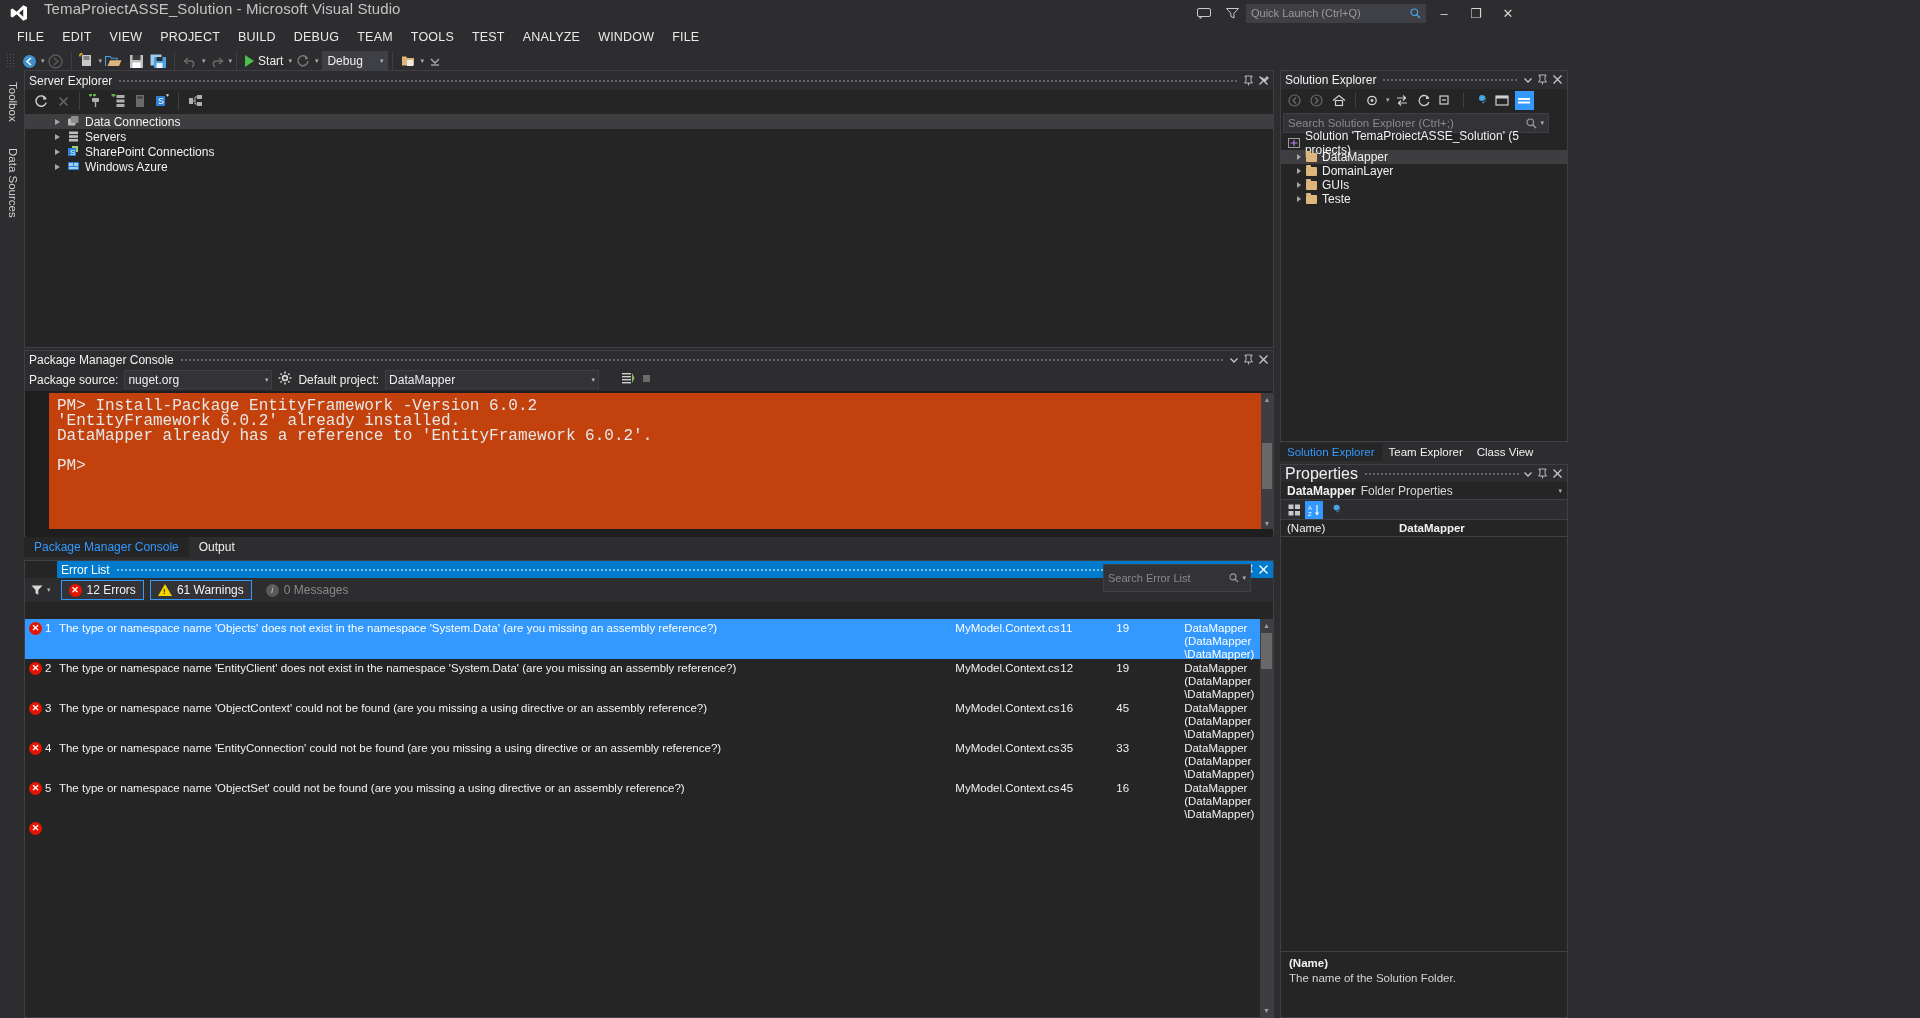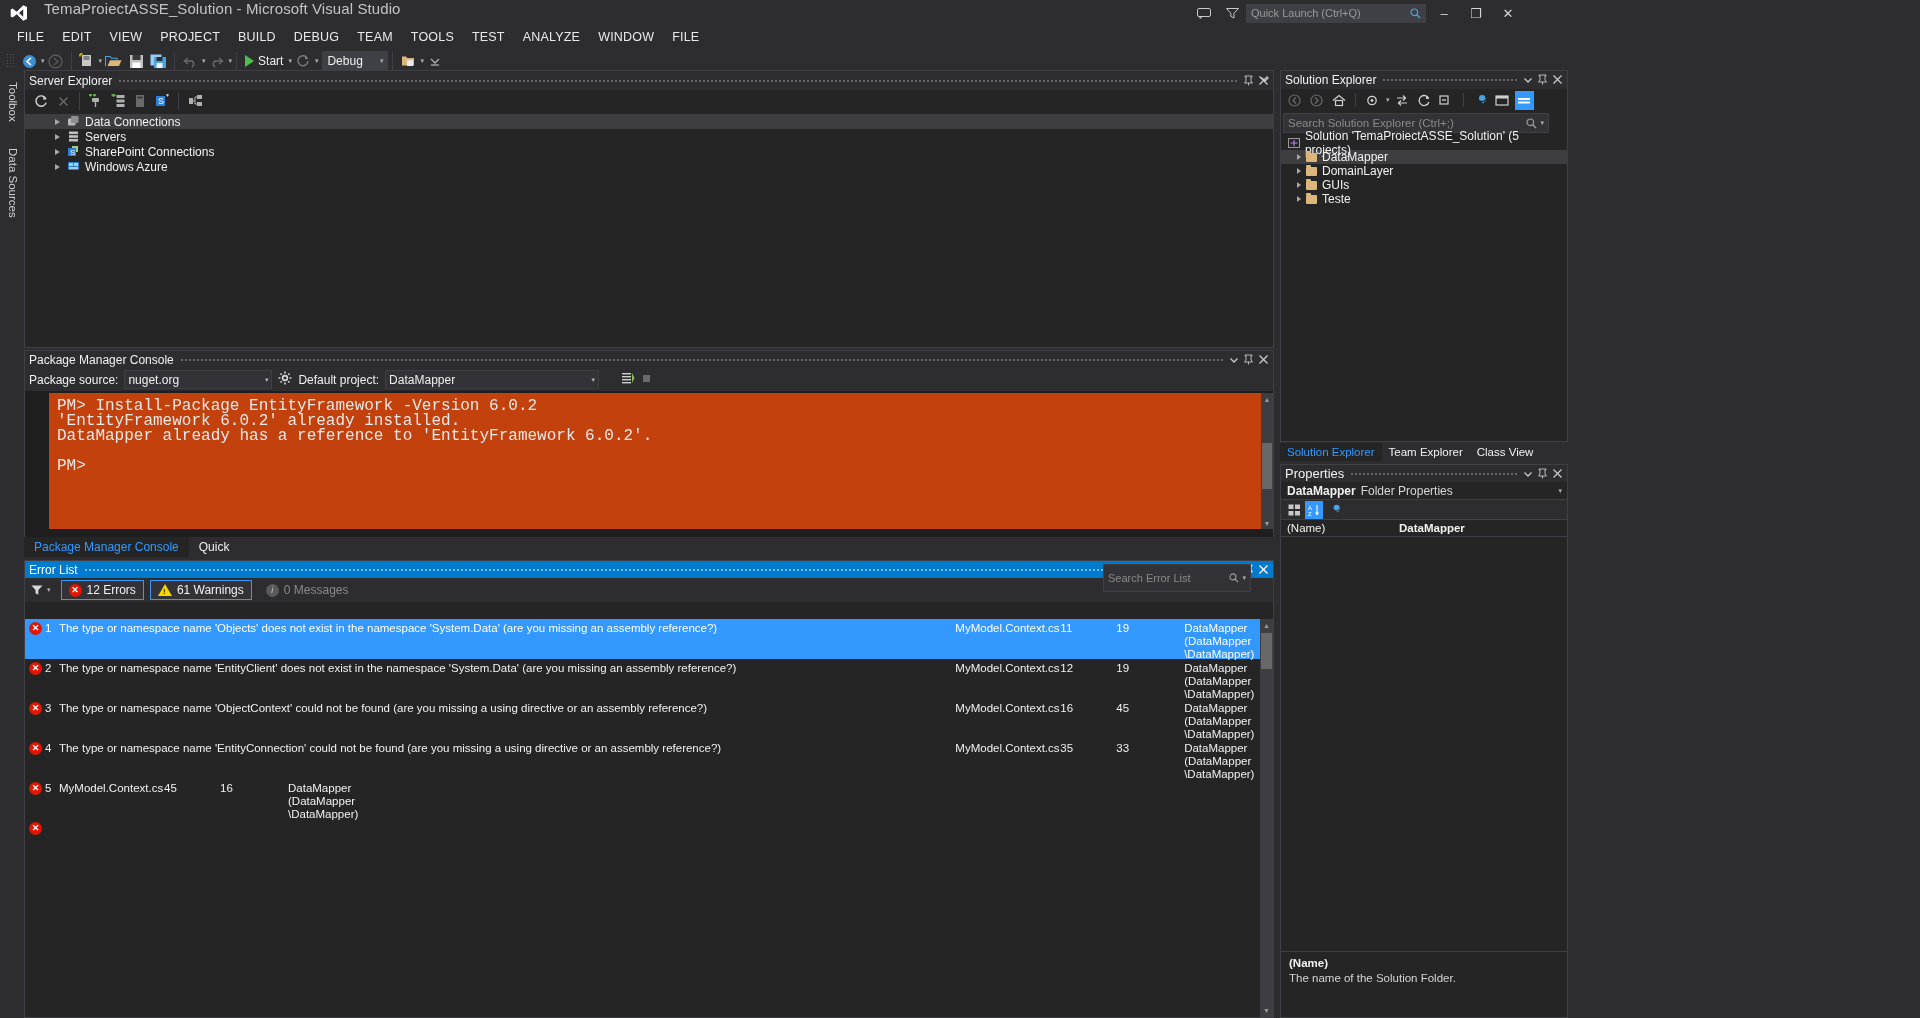--- a/index.html
+++ b/index.html
@@ -90,21 +90,21 @@
   .pmc-sb .thumb { position:absolute; left:1px; top:50px; width:10px; height:46px; background:#686868; }
   .pmc-sb .arr { position:absolute; left:0; width:12px; height:12px; display:flex; align-items:center; justify-content:center; color:#9a9a9a; font-size:7px; }
 
   
   .doc-tabs { position:absolute; left:24px; top:537px; width:1250px; height:20px; background:#2d2d30; display:flex; align-items:flex-end; }
   .dtab { font-size:12px; padding:3px 10px; color:#f1f1f1; }
   .dtab.active { color:#3399ff; background:#252526; }
 
   
   .errlist { position:absolute; left:24px; top:560px; width:1250px; height:458px; background:#252526; border:1px solid #3f3f46; }
-  .el-head { height:17px; background:#007acc; display:flex; align-items:center; padding-left:4px; }
+  .el-head { height:17px; background:#007acc; display:flex; align-items:center; padding-left:4px;margin-left:32px; }
   .el-head .ptitle { font-size:12px; color:#ffffff; padding-right:6px; }
   .el-head .dotted-fill { background-image: radial-gradient(#7fc4ec 0.8px, transparent 0.9px); }
   .el-head .head-btns { color:#ffffff; }
   .el-bar { height:24px; background:#2d2d30; display:flex; align-items:center; padding-left:6px; gap:6px; }
   .filter-pill { display:flex; align-items:center; gap:5px; height:20px; padding:0 7px; font-size:12px; color:#f1f1f1; border:1px solid transparent; }
   .filter-pill.on { border-color:#3399ff; background:#333337; }
   .filter-pill.off { color:#8a8a8a; }
   .ico-err { width:13px;height:13px;border-radius:50%;background:#e51400;display:flex;align-items:center;justify-content:center;color:#fff;font-size:9px;font-weight:bold;line-height:1; }
   .ico-warn { width:0;height:0;border-left:7px solid transparent;border-right:7px solid transparent;border-bottom:12px solid #f5d400; position:relative; }
   .ico-warn:after { content:"!"; position:absolute; left:-2px; top:3px; font-size:8px; color:#3b3b00; font-weight:bold; }
@@ -151,21 +151,21 @@
   .sxtri { width:0;height:0;border-left:4.5px solid #a6a6a6;border-top:3.2px solid transparent;border-bottom:3.2px solid transparent; margin-right:5px; }
 
   
   .sx-tabs { position:absolute; left:1280px; top:442px; width:288px; height:20px; background:#2d2d30; display:flex; align-items:center; }
   .sxtab { font-size:11.5px; padding:3px 7px; color:#f1f1f1; }
   .sxtab.active { color:#3399ff; background:#252526; }
 
   
   .props { position:absolute; left:1280px; top:464px; width:288px; height:554px; background:#252526; border:1px solid #3f3f46; }
   .pr-head { height:17px; background:#2d2d30; display:flex; align-items:center; padding-left:4px; }
-  .pr-head .ptitle { font-size:13px; color:#f1f1f1; padding-right:6px; }
+  .pr-head .ptitle { font-size:16px; color:#f1f1f1; padding-right:6px; }
   .pr-obj { height:18px; display:flex; align-items:center; padding-left:6px; gap:5px; font-size:12px;
             background:#252526; border-bottom:1px solid #3f3f46; position:relative; }
   .pr-obj b { font-weight:bold; color:#f1f1f1; }
   .pr-obj span.type { color:#d8d8d8; }
   .pr-toolbar { height:20px; background:#2d2d30; display:flex; align-items:center; padding-left:4px; gap:2px; border-bottom:1px solid #3f3f46; }
   .pr-btn { width:18px;height:18px; display:flex; align-items:center; justify-content:center; color:#c9c9c9; }
   .pr-btn.active { background:#3399ff; }
   .pr-grid { font-size:11.5px; }
   .pr-row { height:17px; display:flex; align-items:center; border-bottom:1px solid #3f3f46; }
   .pr-row .k { width:112px; padding-left:6px; color:#f1f1f1; }
@@ -522,21 +522,21 @@
       <span class="zoomsel">
         <span>100 %</span>
         <span class="caret">▾</span>
       </span>
       <span style="color:#8a8a8a;font-size:8px">◀</span>
     </div>
   </div>
 
   <div class="doc-tabs">
     <div class="dtab active">Package Manager Console</div>
-    <div class="dtab">Quick</div>
+    <div class="dtab">Output</div>
   </div>
 
   <div class="errlist">
     <div class="el-head">
       <span class="ptitle">Error List</span>
       <span class="dotted-fill"></span>
       <span class="head-btns">
         <span>
           <svg width="10" height="10" viewBox="0 0 10 10">
               <path d="M1.5 3.5 L5 7 L8.5 3.5" fill="none" stroke="#ffffff" stroke-width="1.3"></path>
@@ -639,20 +639,21 @@
         <span class="cell proj">DataMapper
 (DataMapper
 \DataMapper)</span>
       </div>
 
       <div class="erow" style="height:40px">
         <span class="cell gut">
           <span class="ico-err">✕</span>
           <span>5</span>
         </span>
+        <span class="cell desc">The type or namespace name 'ObjectSet' could not be found (are you missing a using directive or an assembly reference?)</span>
         <span class="cell file">MyModel.Context.cs</span>
         <span class="cell line">45</span>
         <span class="cell col">16</span>
         <span class="cell proj">DataMapper
 (DataMapper
 \DataMapper)</span>
       </div>
 
       <div class="erow" style="height:20px">
         <span class="cell gut">

